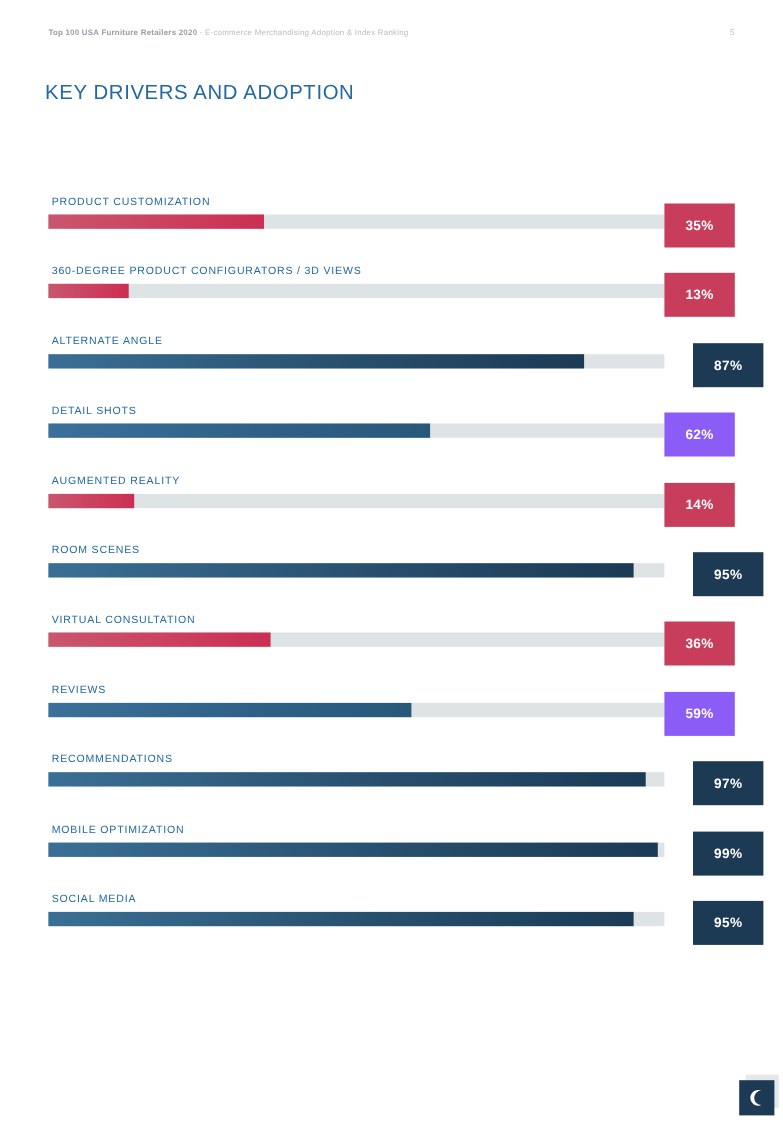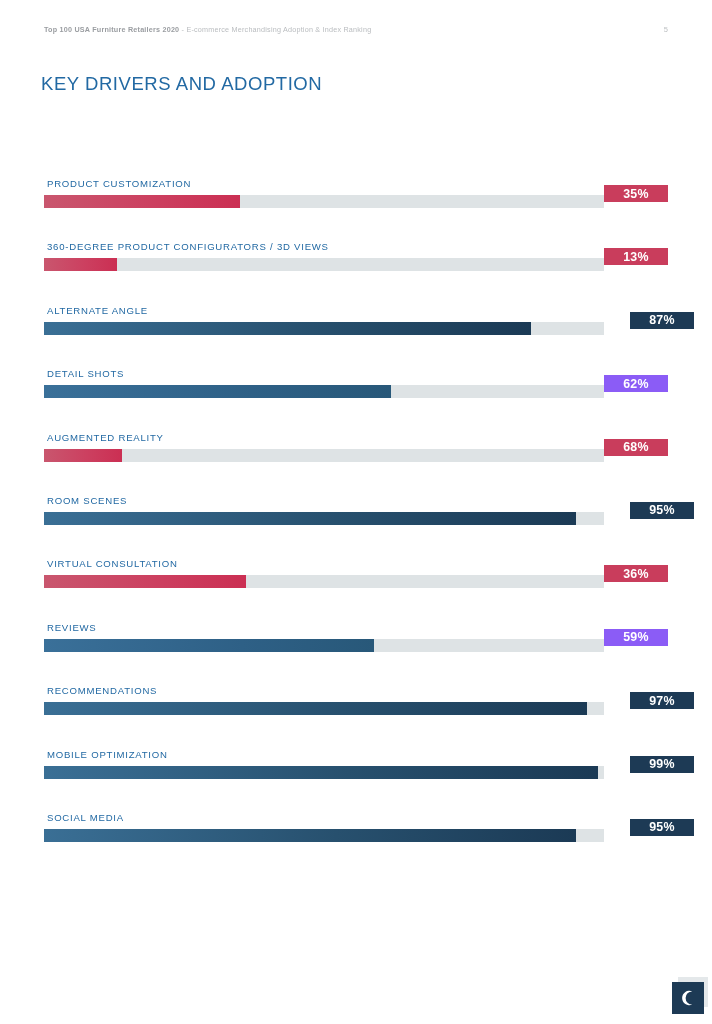--- a/index.html
+++ b/index.html
@@ -96,21 +96,21 @@
 
   .fill.red    { background: linear-gradient(90deg, #c9566e 0%, #cc4060 55%, #cb2f53 100%); }
   .fill.blue   { background: linear-gradient(90deg, #3a7099 0%, #2e6086 60%, #285879 100%); }
   .fill.navy   { background: linear-gradient(90deg, #3a6f95 0%, #27506e 55%, #1b3a55 100%); }
 
   .badge {
     position: absolute;
     left: 604px;
     top: 9px;
     width: 64px;
-    height: 17px;
+    height: 40px;
     display: flex;
     align-items: center;
     justify-content: center;
     font-size: 12.4px;
     font-weight: 700;
     letter-spacing: 0.3px;
     color: #ffffff;
   }
 
   .badge.red  { background: #c93d5c; }
@@ -183,21 +183,21 @@
       <div class="track">
         <div class="fill blue" style="width: 62%;"></div>
       </div>
       <div class="badge blue">62%</div>
     </div>
     <div class="row">
       <div class="row-label">AUGMENTED REALITY</div>
       <div class="track">
         <div class="fill red" style="width: 14%;"></div>
       </div>
-      <div class="badge red">68%</div>
+      <div class="badge red">14%</div>
     </div>
     <div class="row">
       <div class="row-label">ROOM SCENES</div>
       <div class="track">
         <div class="fill navy" style="width: 95%;"></div>
       </div>
       <div class="badge navy">95%</div>
     </div>
     <div class="row">
       <div class="row-label">VIRTUAL CONSULTATION</div>

